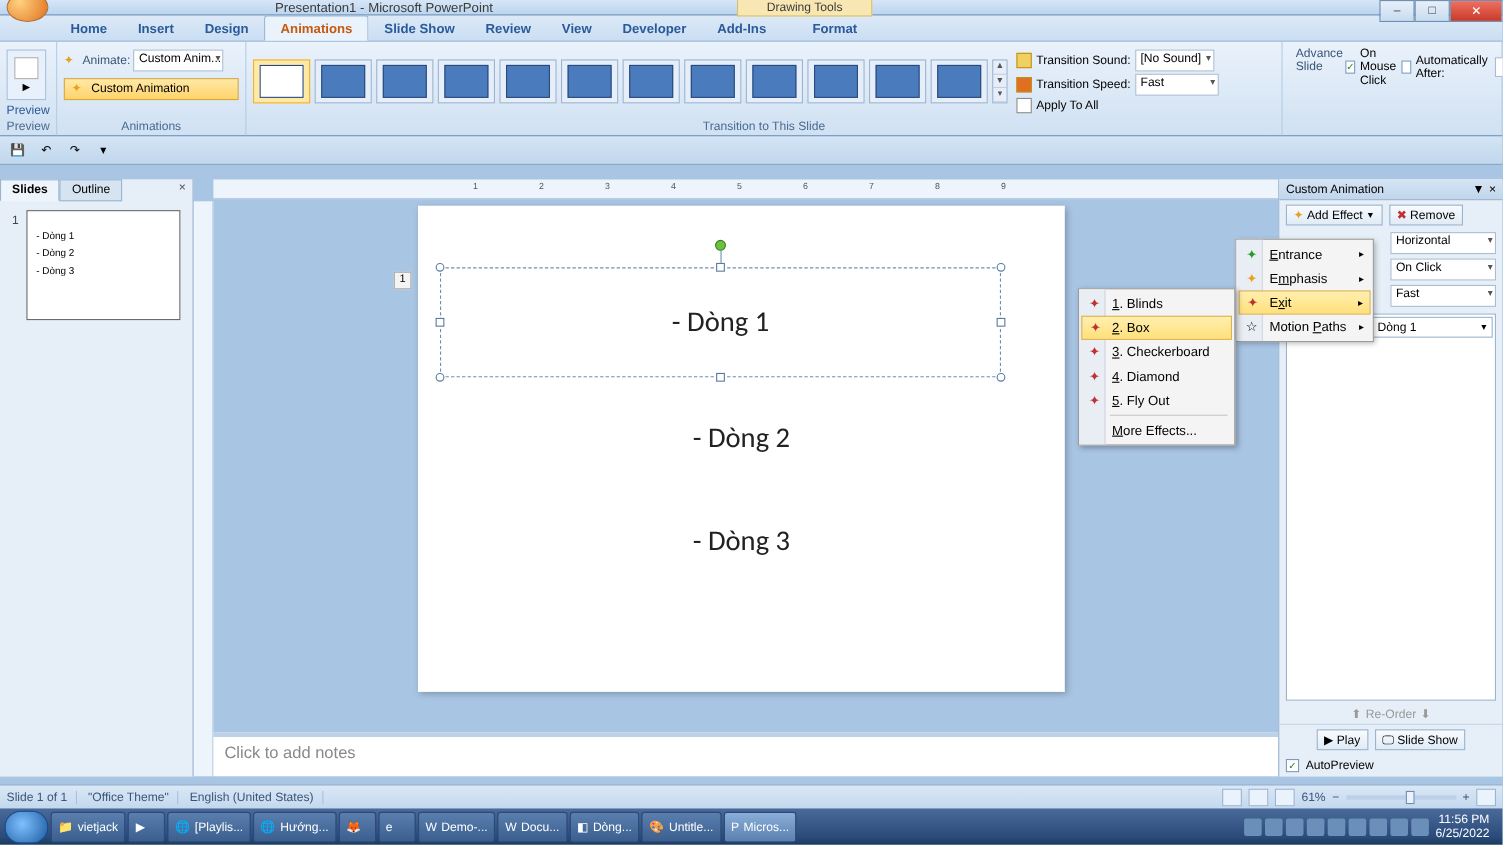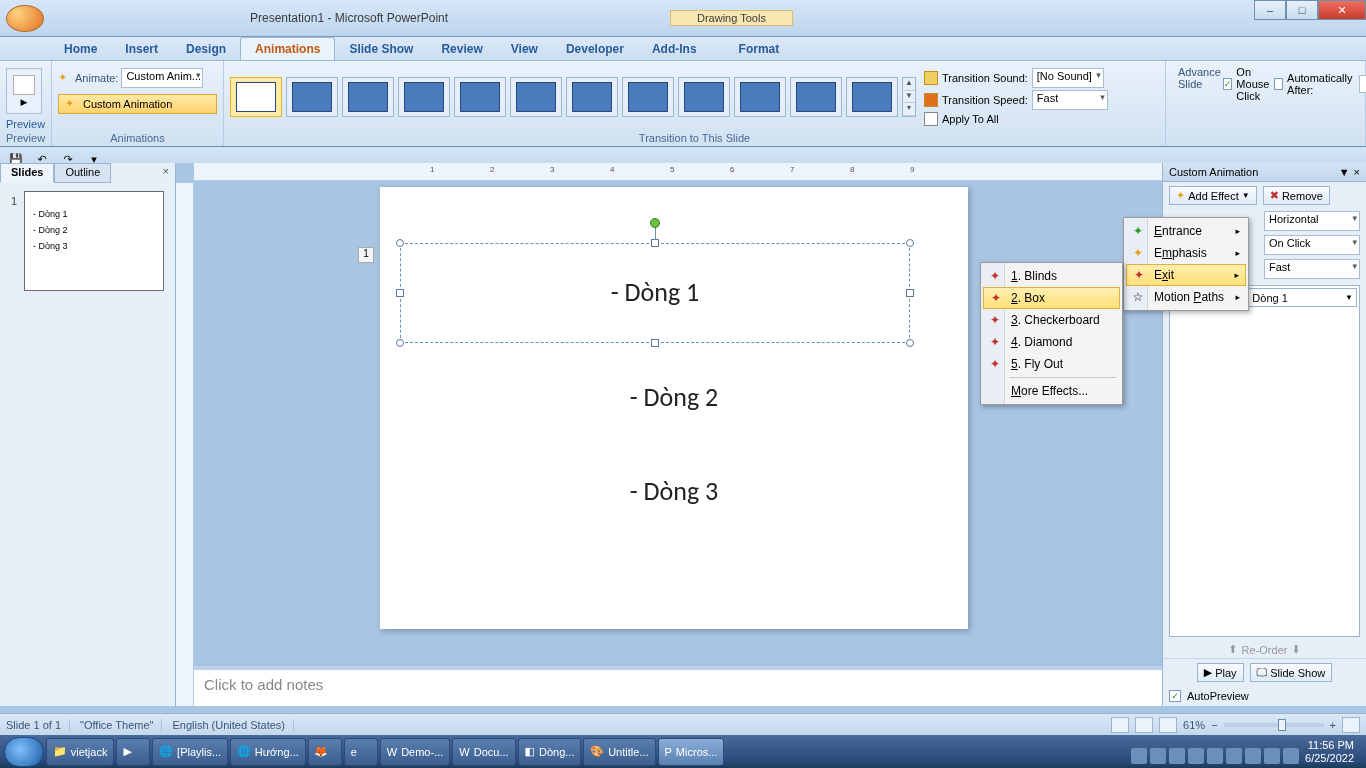--- a/index.html
+++ b/index.html
@@ -1,19 +1,19 @@
 <!DOCTYPE html>
 <html><head>
 <meta charset="utf-8">
 <style>
 * { margin: 0; padding: 0; box-sizing: border-box; font-family: "Segoe UI", Tahoma, sans-serif; }
 body { width: 1366px; height: 768px; overflow: hidden; background: #a9c5e4; position: relative; }
 
 
-.titlebar { height: 37px; background: linear-gradient(#d7e6f7,#bcd5ee); display: flex; align-items: center; font-size: 12px; color: #3b3b3b; position: relative; border-bottom: 1px solid #7a9bc0; }
+.titlebar { height: 14px; background: linear-gradient(#d7e6f7,#bcd5ee); display: flex; align-items: center; font-size: 12px; color: #3b3b3b; position: relative; border-bottom: 1px solid #7a9bc0; }
 .office-btn { width: 38px; height: 27px; margin-left: 6px; border-radius: 50%; background: radial-gradient(circle at 30% 30%,#ffd27f,#e07020); border: 1px solid #b07030; display: inline-block; }
 .title-text { position: absolute; left: 250px; }
 .tabgroup-title { position: absolute; left: 670px; background: #f8e7b2; padding: 1px 26px; border: 1px solid #d8c070; font-size: 11px; }
 .winbtns { position: absolute; right: 0; top: 0; display: flex; }
 .winbtn { width: 32px; height: 20px; border: 1px solid #6f8fb0; background: linear-gradient(#e8f0fa,#c6dcef); display: flex; align-items: center; justify-content: center; font-size: 11px; }
 .winbtn.close { width: 48px; background: linear-gradient(#f07060,#c83a2a); color: #fff; }
 
 
 .ribbon-tabs { height: 24px; background: linear-gradient(#dce9f7,#cadef2); display: flex; align-items: flex-end; font-size: 12px; padding-left: 50px; border-bottom: 1px solid #9db9d6; }
 .ribbon-tab { padding: 4px 14px; color: #2a5a9a; cursor: default; font-weight: bold; }
@@ -105,21 +105,21 @@
 .statusbar .right { margin-left: auto; display: flex; align-items: center; gap: 6px; }
 .viewbtn { width: 18px; height: 16px; border: 1px solid #9bb4d0; background: #eaf2fb; }
 .zoom-track { width: 100px; height: 4px; background: #bcd1e7; position: relative; }
 .zoom-thumb { position: absolute; width: 8px; height: 12px; background: #eaf2fb; border: 1px solid #6a8db3; top: -4px; left: 54px; }
 
 
 .taskbar { position: absolute; left: 0; right: 0; bottom: 0; height: 33px; background: linear-gradient(#4a6a9a 0%, #2a4a7a 80%, #1a3a5a 100%); display: flex; align-items: center; padding: 0 4px; gap: 2px; }
 .startbtn { width: 40px; height: 30px; border-radius: 18px; background: radial-gradient(circle at 40% 40%, #7fc0ff, #1a5aa0); border: 1px solid #1a4a8a; }
 .taskitem { height: 28px; min-width: 56px; max-width: 100px; background: linear-gradient(#5a7fae,#3a5f8e); border: 1px solid #2a4a7a; border-radius: 3px; display: flex; align-items: center; gap: 4px; padding: 0 6px; color: #fff; font-size: 11px; overflow: hidden; }
 .taskitem.active { background: linear-gradient(#8aaed8,#5a80b0); }
-.tray { margin-left: auto; display: flex; align-items: flex-end; gap: 6px; color: #fff; font-size: 11px; padding-right: 8px; }
+.tray { margin-left: auto; display: flex; align-items: center; gap: 6px; color: #fff; font-size: 11px; padding-right: 8px; }
 .tray .clock { text-align: right; line-height: 1.1; }
 .tray .icons { display: flex; gap: 3px; }
 .tray .ticon { width: 16px; height: 16px; background: #6a8fb8; border-radius: 2px; }
 
 u.accel { text-decoration: underline; }
 </style>
 </head>
 <body>
 
 <div class="titlebar">

